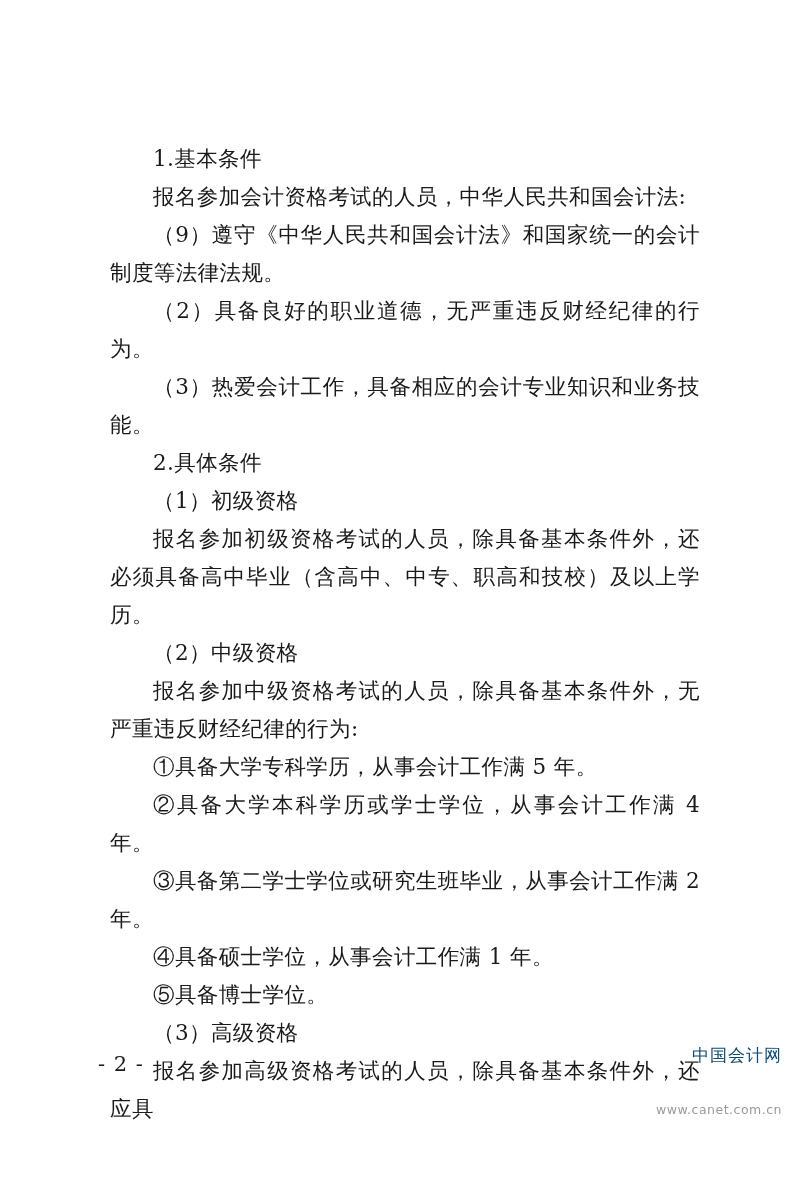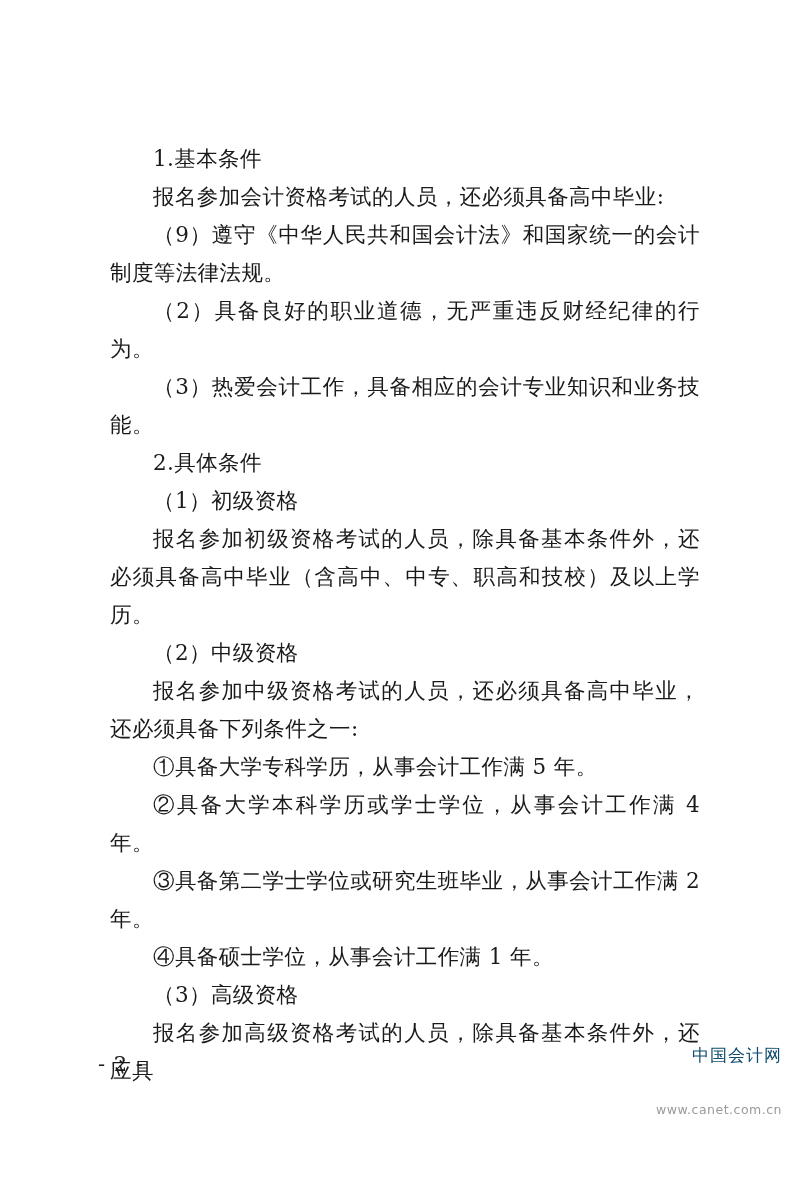--- a/index.html
+++ b/index.html
@@ -71,33 +71,34 @@
     margin-top: 36px;
   }
 </style>
 </head>
 <body>
 
 <div class="page">
 
   <div class="content">
     <p class="para indent">1.基本条件</p>
-    <p class="para indent">报名参加会计资格考试的人员，还必须具备高中毕业:</p>
+    <p class="para indent">报名参加会计资格考试的人员，中华人民共和国会计法:</p>
     <p class="para indent">（9）遵守《中华人民共和国会计法》和国家统一的会计制度等法律法规。</p>
     <p class="para indent">（2）具备良好的职业道德，无严重违反财经纪律的行为。</p>
     <p class="para indent">（3）热爱会计工作，具备相应的会计专业知识和业务技能。</p>
     <p class="para indent">2.具体条件</p>
     <p class="para indent">（1）初级资格</p>
     <p class="para indent">报名参加初级资格考试的人员，除具备基本条件外，还必须具备高中毕业（含高中、中专、职高和技校）及以上学历。</p>
     <p class="para indent">（2）中级资格</p>
-    <p class="para indent">报名参加中级资格考试的人员，还必须具备高中毕业，还必须具备下列条件之一:</p>
+    <p class="para indent">报名参加中级资格考试的人员，除具备基本条件外，无严重违反财经纪律的行为:</p>
     <p class="para indent">①具备大学专科学历，从事会计工作满 5 年。</p>
     <p class="para indent">②具备大学本科学历或学士学位，从事会计工作满 4 年。</p>
     <p class="para indent">③具备第二学士学位或研究生班毕业，从事会计工作满 2 年。</p>
     <p class="para indent">④具备硕士学位，从事会计工作满 1 年。</p>
+    <p class="para indent">⑤具备博士学位。</p>
     <p class="para indent">（3）高级资格</p>
     <p class="para indent">报名参加高级资格考试的人员，除具备基本条件外，还应具</p>
   </div>
 
   <div class="footer-num">- 2 -</div>
 
   <div class="watermark">
     <div class="wm-cn">中国会计网</div>
     <div class="wm-url">www.canet.com.cn</div>
   </div>

